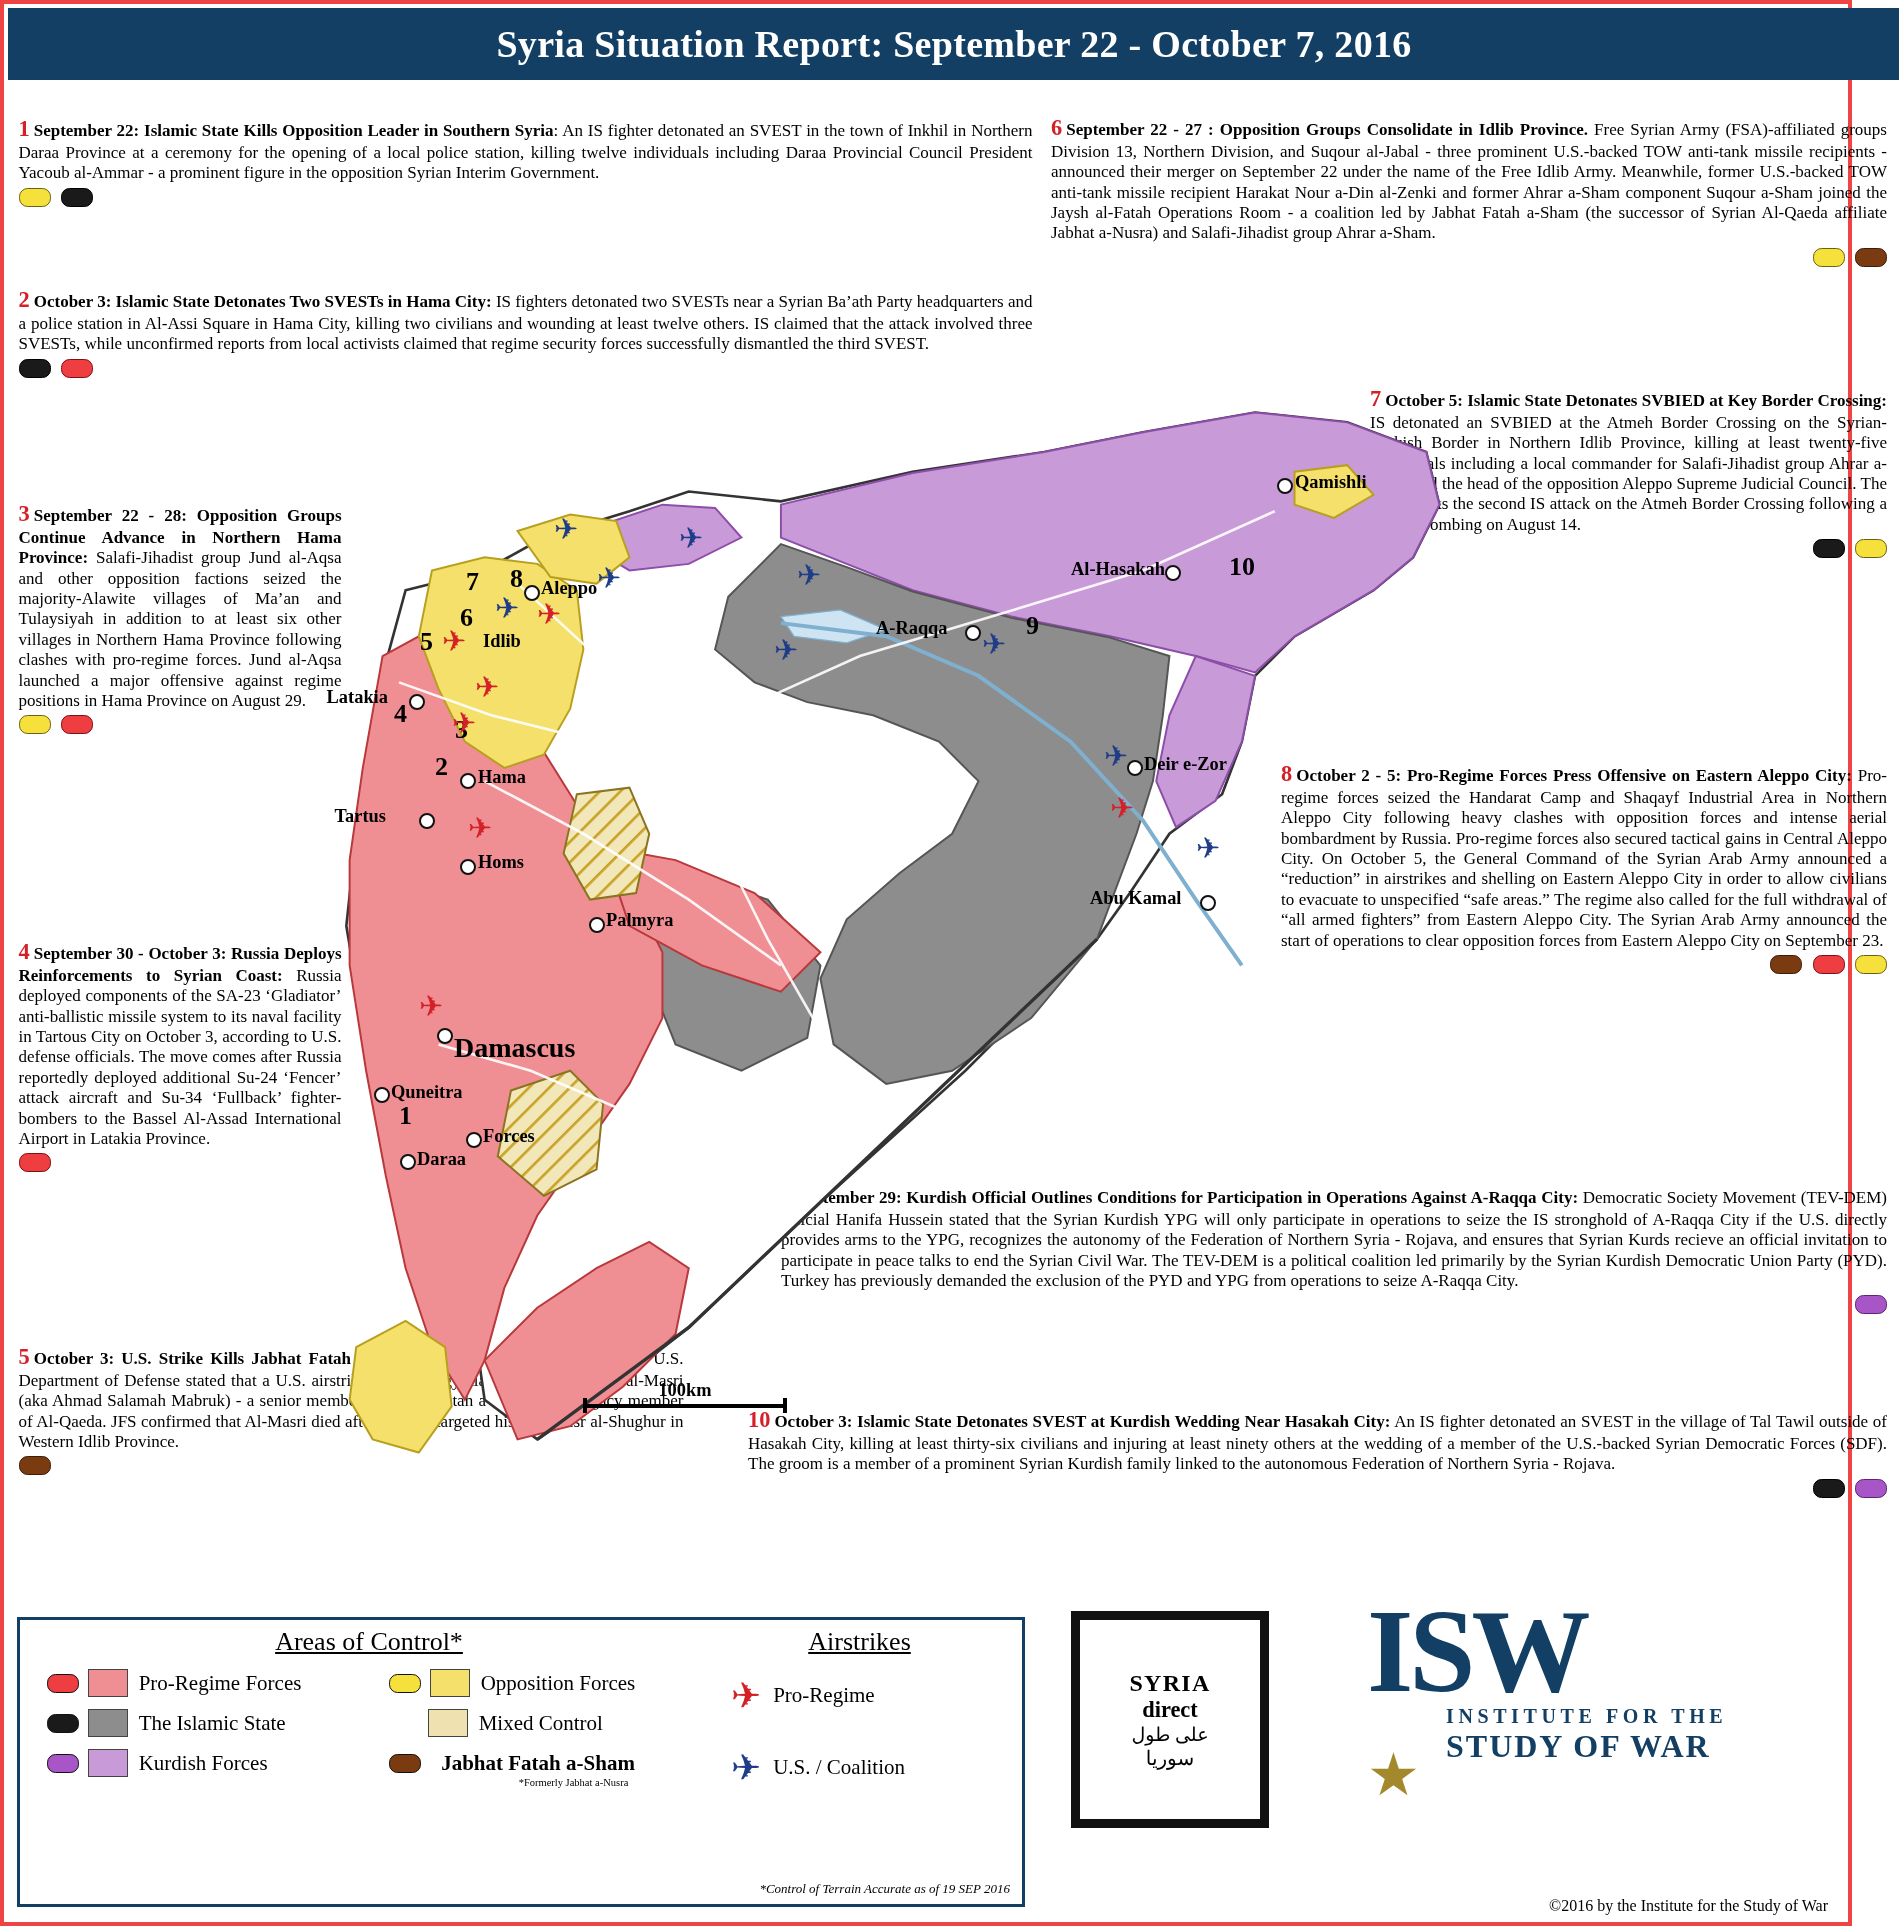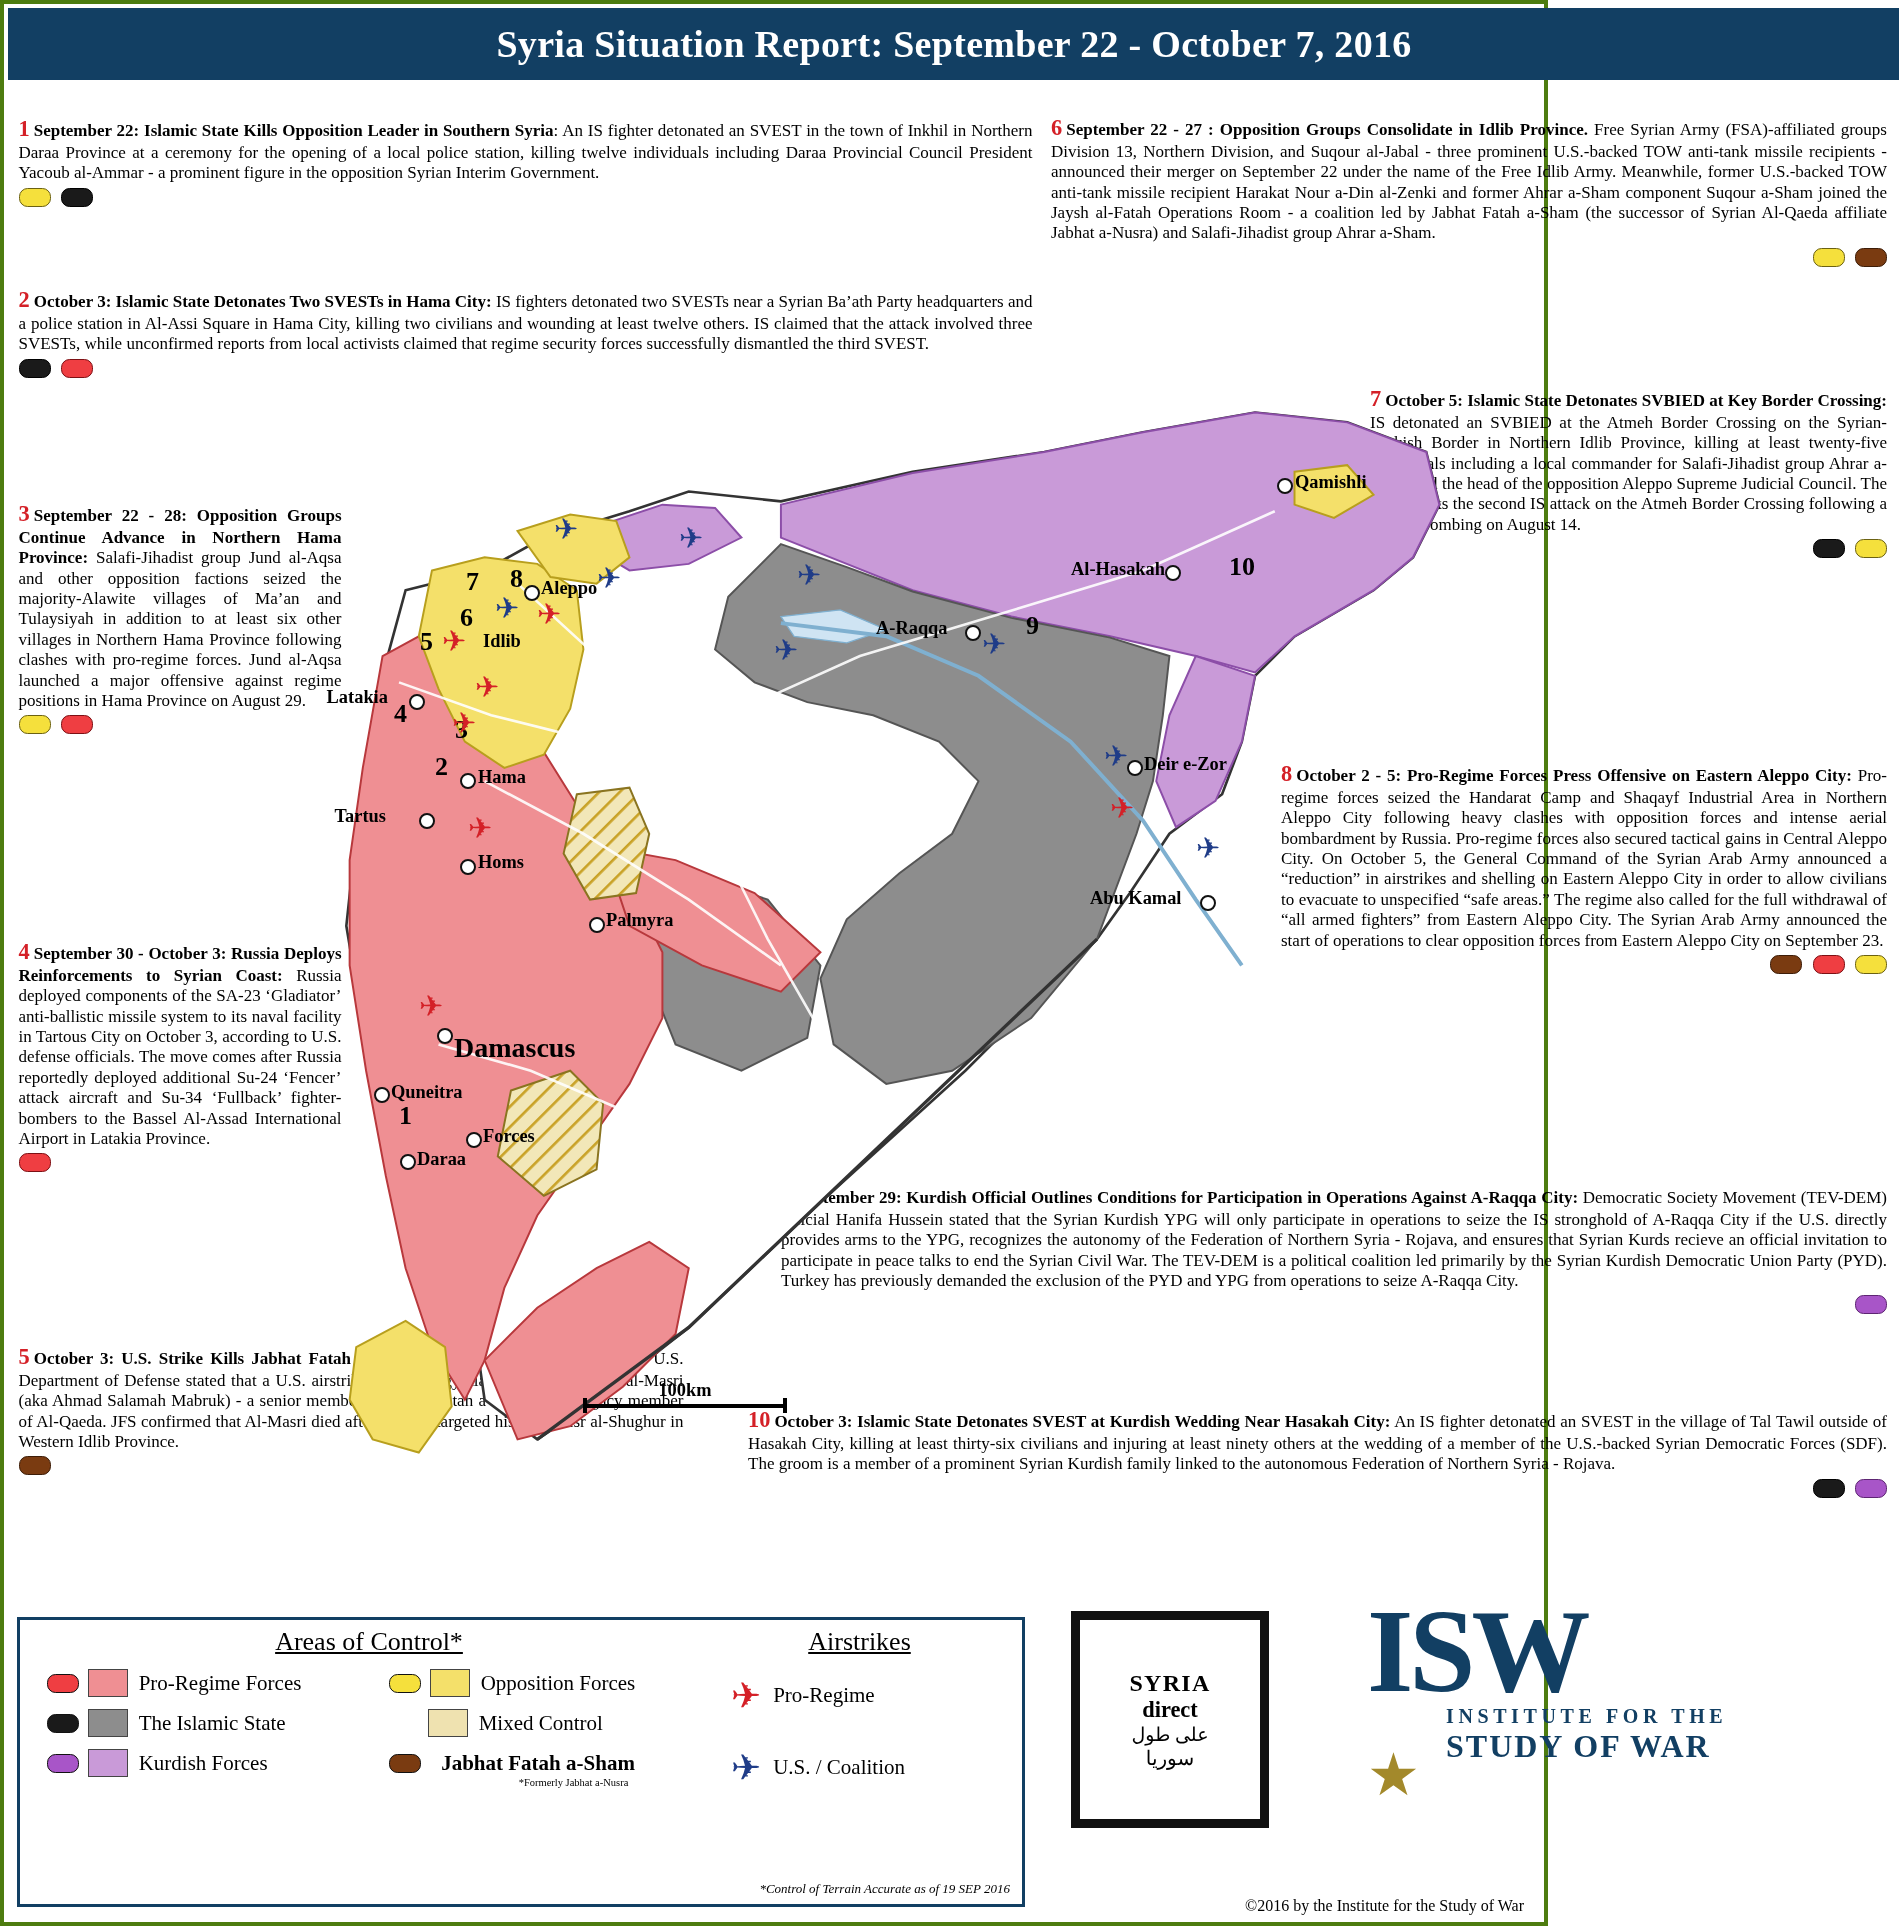--- a/index.html
+++ b/index.html
@@ -5,22 +5,22 @@
   html,body{margin:0;padding:0;}
   body{
     width:1900px;height:1926px;
     background:#ffffff;
     font-family:"Liberation Serif", serif;
     color:#000;
     position:relative;
     overflow:hidden;
   }
   .frame{
-    position:absolute;left:0;top:0;width:1548px;height:1926px;
-    border:4px solid #4d7c0f;box-sizing:border-box;background:#fff;
+    position:absolute;left:0;top:0;width:1852px;height:1926px;
+    border:4px solid #ef4444;box-sizing:border-box;background:#fff;
   }
   
   .header{
     position:absolute;left:4px;top:4px;width:1892px;height:72px;
     background:#123f63;color:#fff;display:flex;align-items:center;justify-content:center;
   }
   .header h1{
     font-size:38px;font-weight:bold;margin:0;letter-spacing:0.3px;
     font-family:"Liberation Serif", serif;
   }

